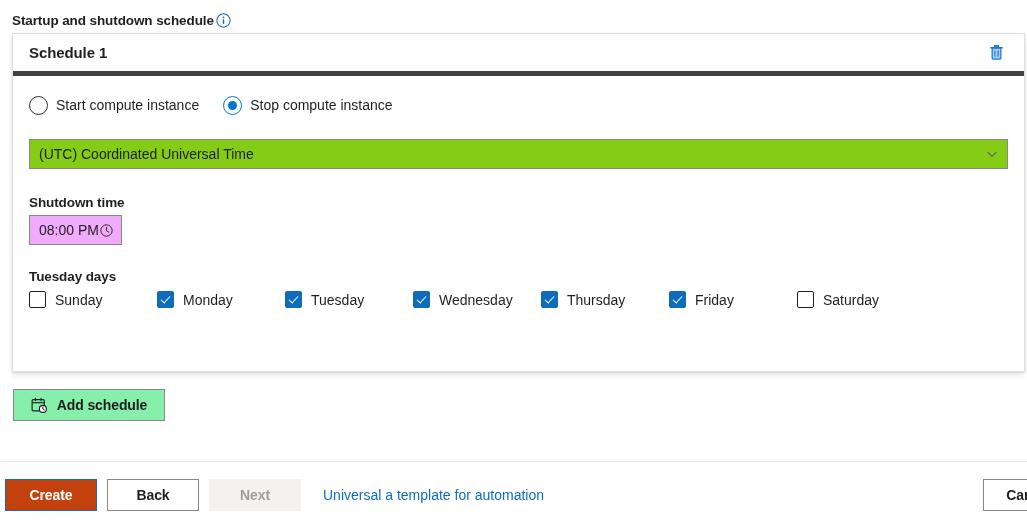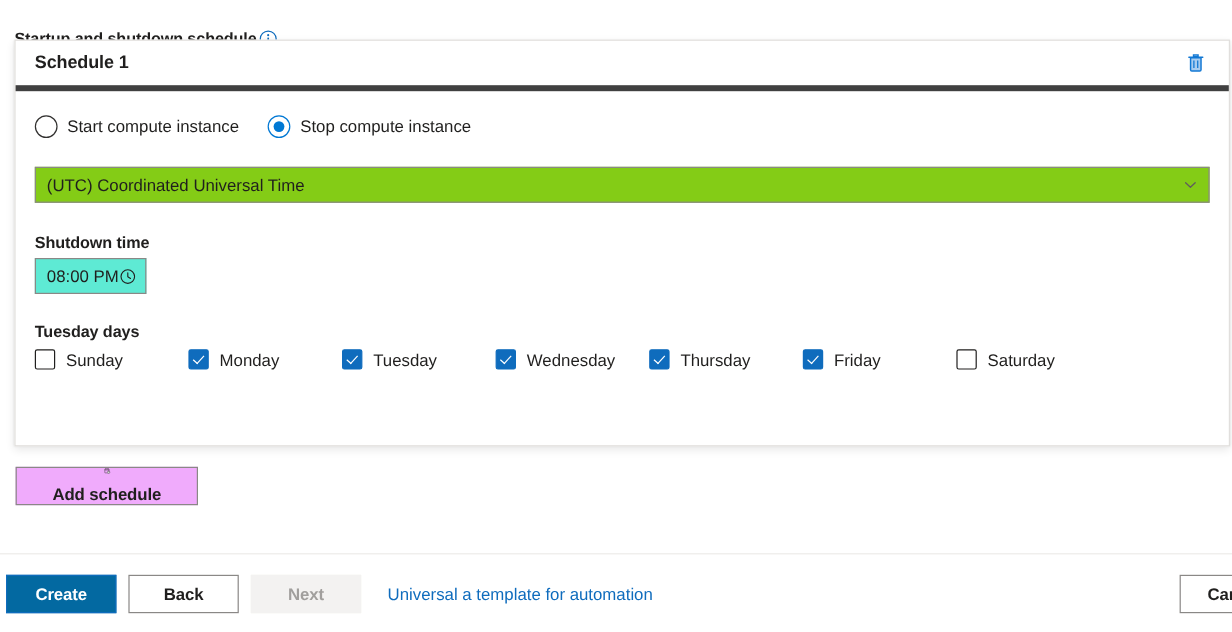--- a/index.html
+++ b/index.html
@@ -15,21 +15,21 @@
     color: #201f1e;
     overflow: hidden;
     position: relative;
     -webkit-font-smoothing: antialiased;
   }
 
   
   .section-head {
     position: absolute;
     left: 12px;
-    top: 22px;
+    top: 10px;
     display: flex;
     align-items: center;
     gap: 2px;
     height: 20px;
     justify-content: flex-end;
   }
   .section-head .title {
     font-size: 13.5px;
     font-weight: 700;
     color: #201f1e;
@@ -159,21 +159,21 @@
   }
 
   
   .time-block { margin-top: 26px; }
   .time-block .field-label { display: block; margin-bottom: 5px; }
   .time-box {
     width: 93px;
     height: 30px;
     border: 1px solid #8a8886;
     box-sizing: border-box;
-    background: #5eead4;
+    background: #f0abfc;
     display: flex;
     align-items: center;
     justify-content: space-between;
     padding: 0 8px 0 9px;
     cursor: text;
   }
   .time-value { font-size: 14px; color: #201f1e; }
   .clock-icon { width: 13px; height: 13px; display:block; }
 
   
@@ -219,30 +219,29 @@
   .day-label { font-size: 14px; color: #201f1e; white-space: nowrap; }
 
   
   .add-btn {
     position: absolute;
     left: 13px;
     top: 389px;
     height: 32px;
     min-width: 152px;
     border: 1px solid #8a8886;
-    background: #f0abfc;
+    background: #86efac;
     box-sizing: border-box;
     display: flex;
     align-items: center;
     justify-content: center;
     gap: 9px;
     padding: 0 13px;
     cursor: pointer;
     font-family: inherit;
-    flex-direction: column;
   }
   .add-btn .label {
     font-size: 14px;
     font-weight: 700;
     color: #201f1e;
     letter-spacing: -0.1px;
   }
   .cal-icon { width: 17px; height: 17px; display:block; }
 
   
@@ -265,21 +264,21 @@
     font-size: 14px;
     font-weight: 700;
     letter-spacing: -0.1px;
     cursor: pointer;
     display: flex;
     align-items: center;
     justify-content: center;
     padding: 0 14px;
   }
   .btn-primary {
-    background: #0369a1;
+    background: #c2410c;
     border: 1px solid #0f6cbd;
     color: #ffffff;
     margin-left: 5px;
   }
   .btn-default {
     background: #ffffff;
     border: 1px solid #8a8886;
     color: #201f1e;
     margin-left: 10px;
   }

